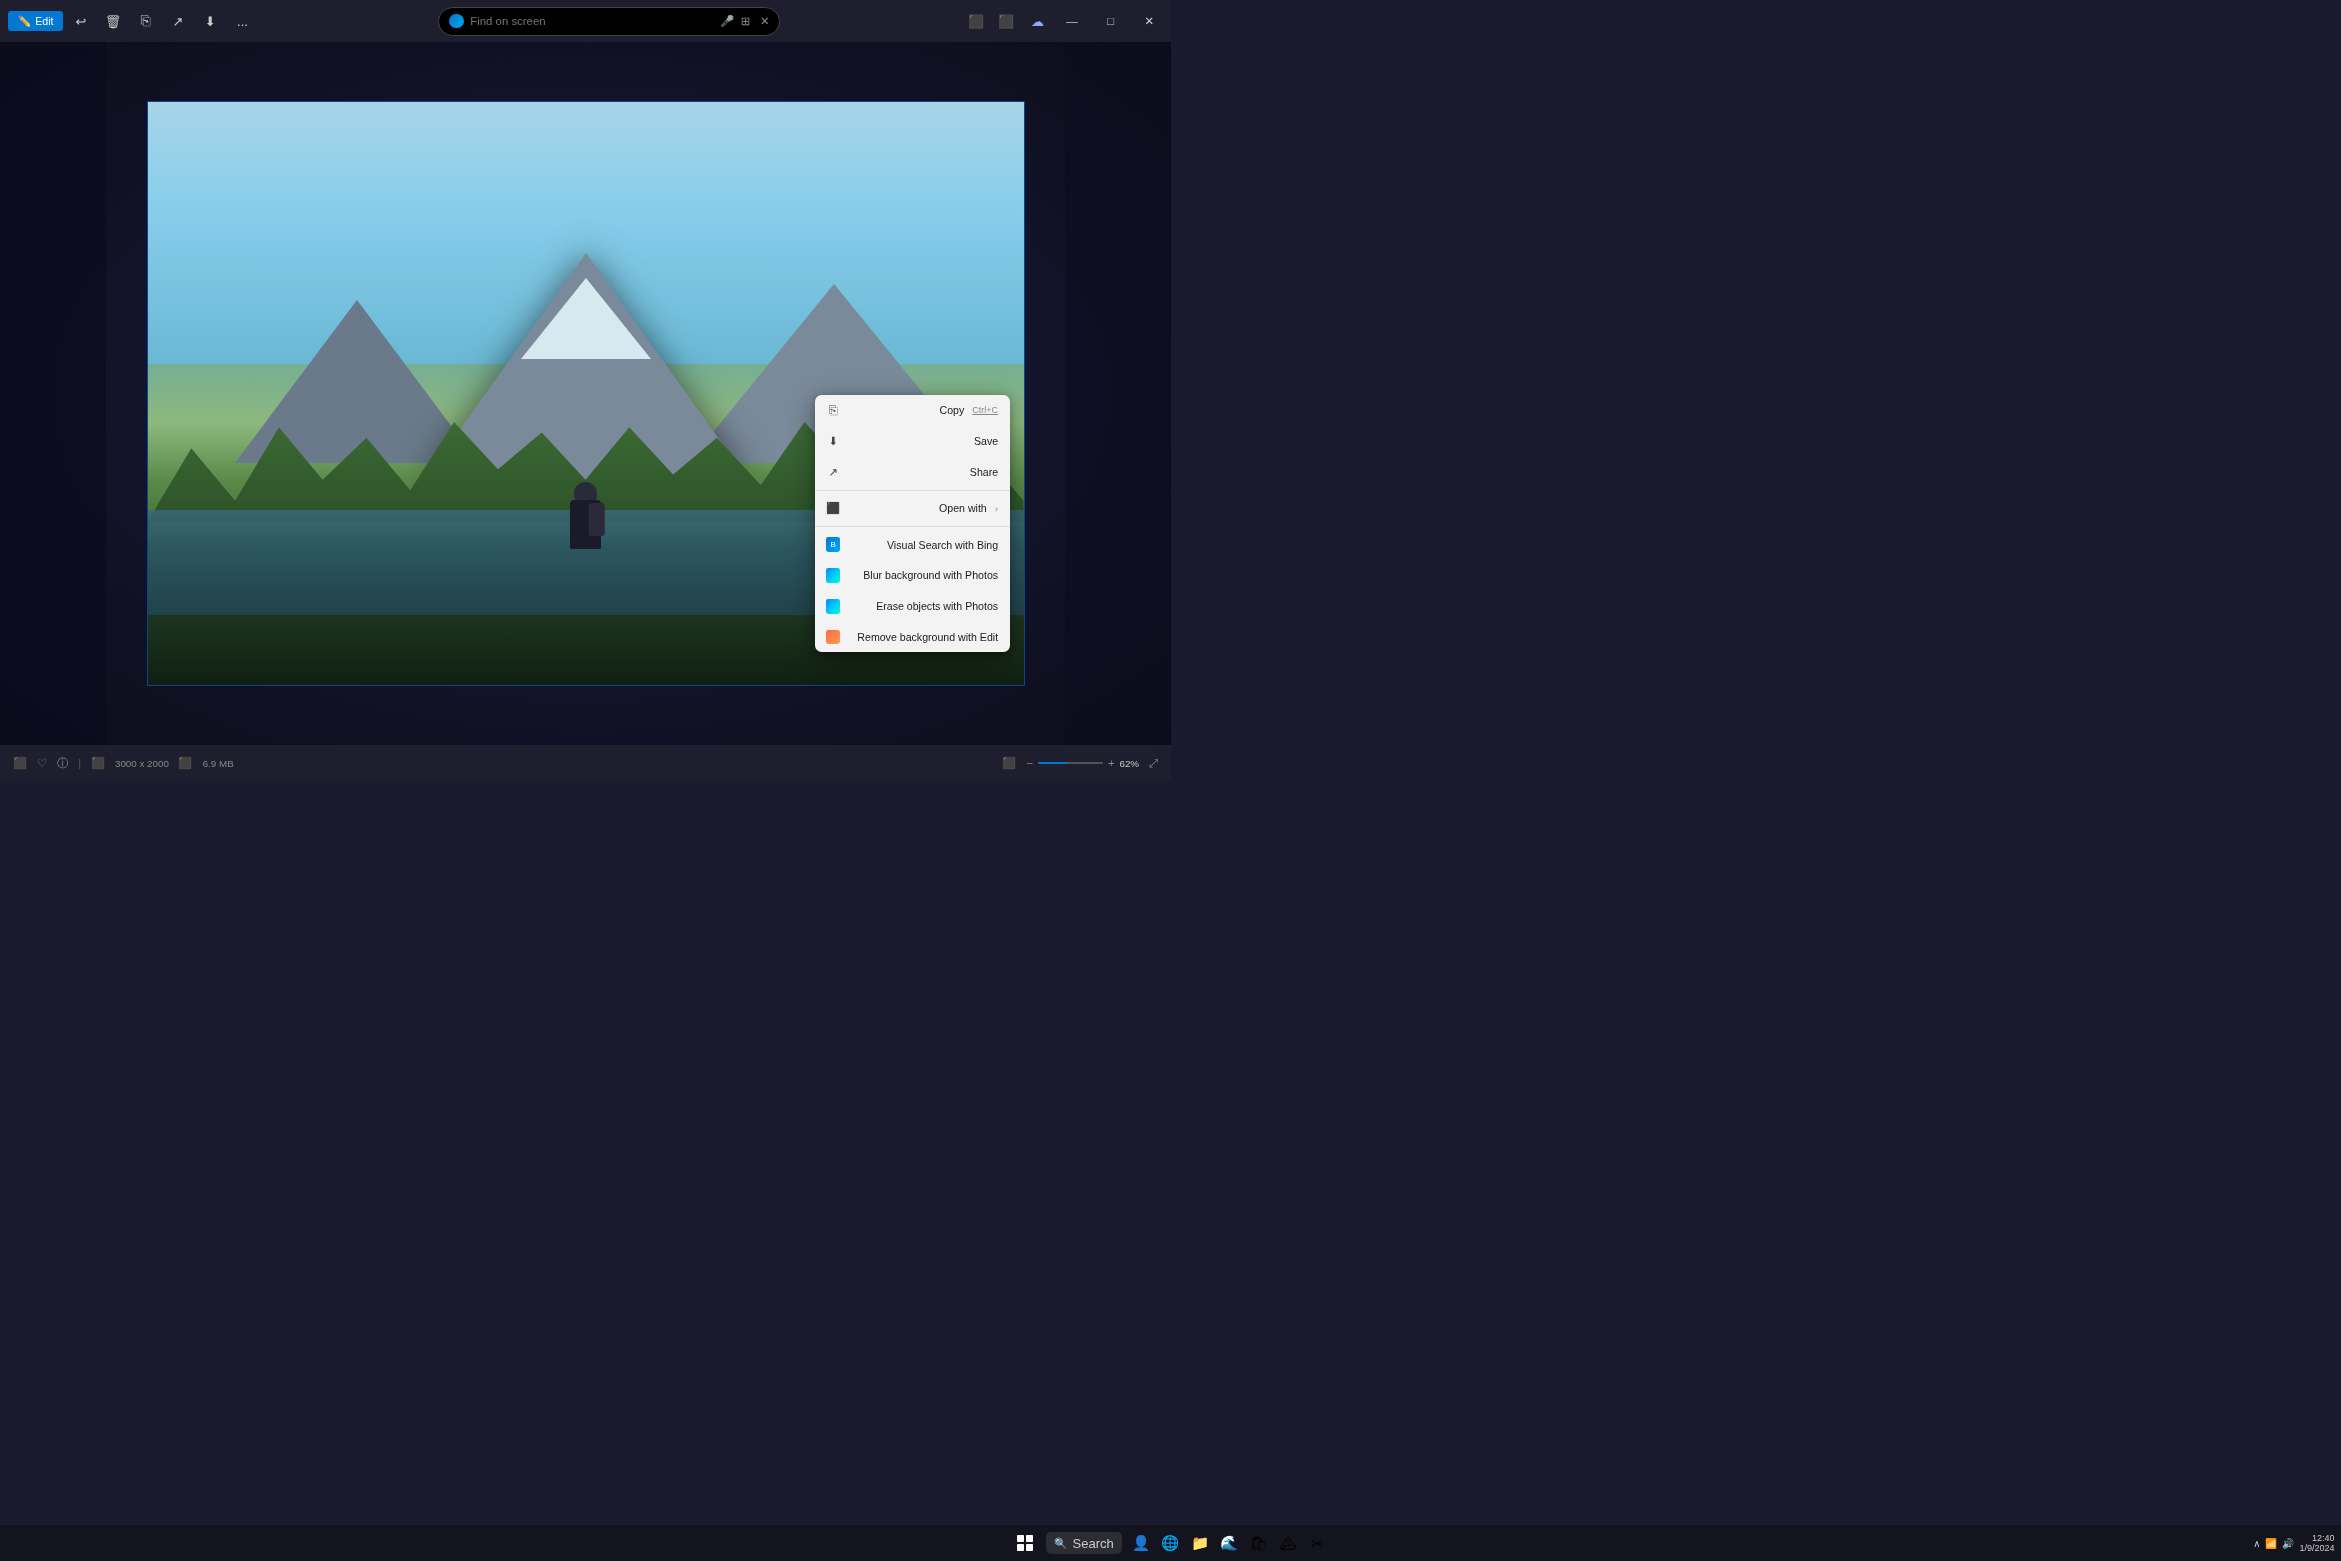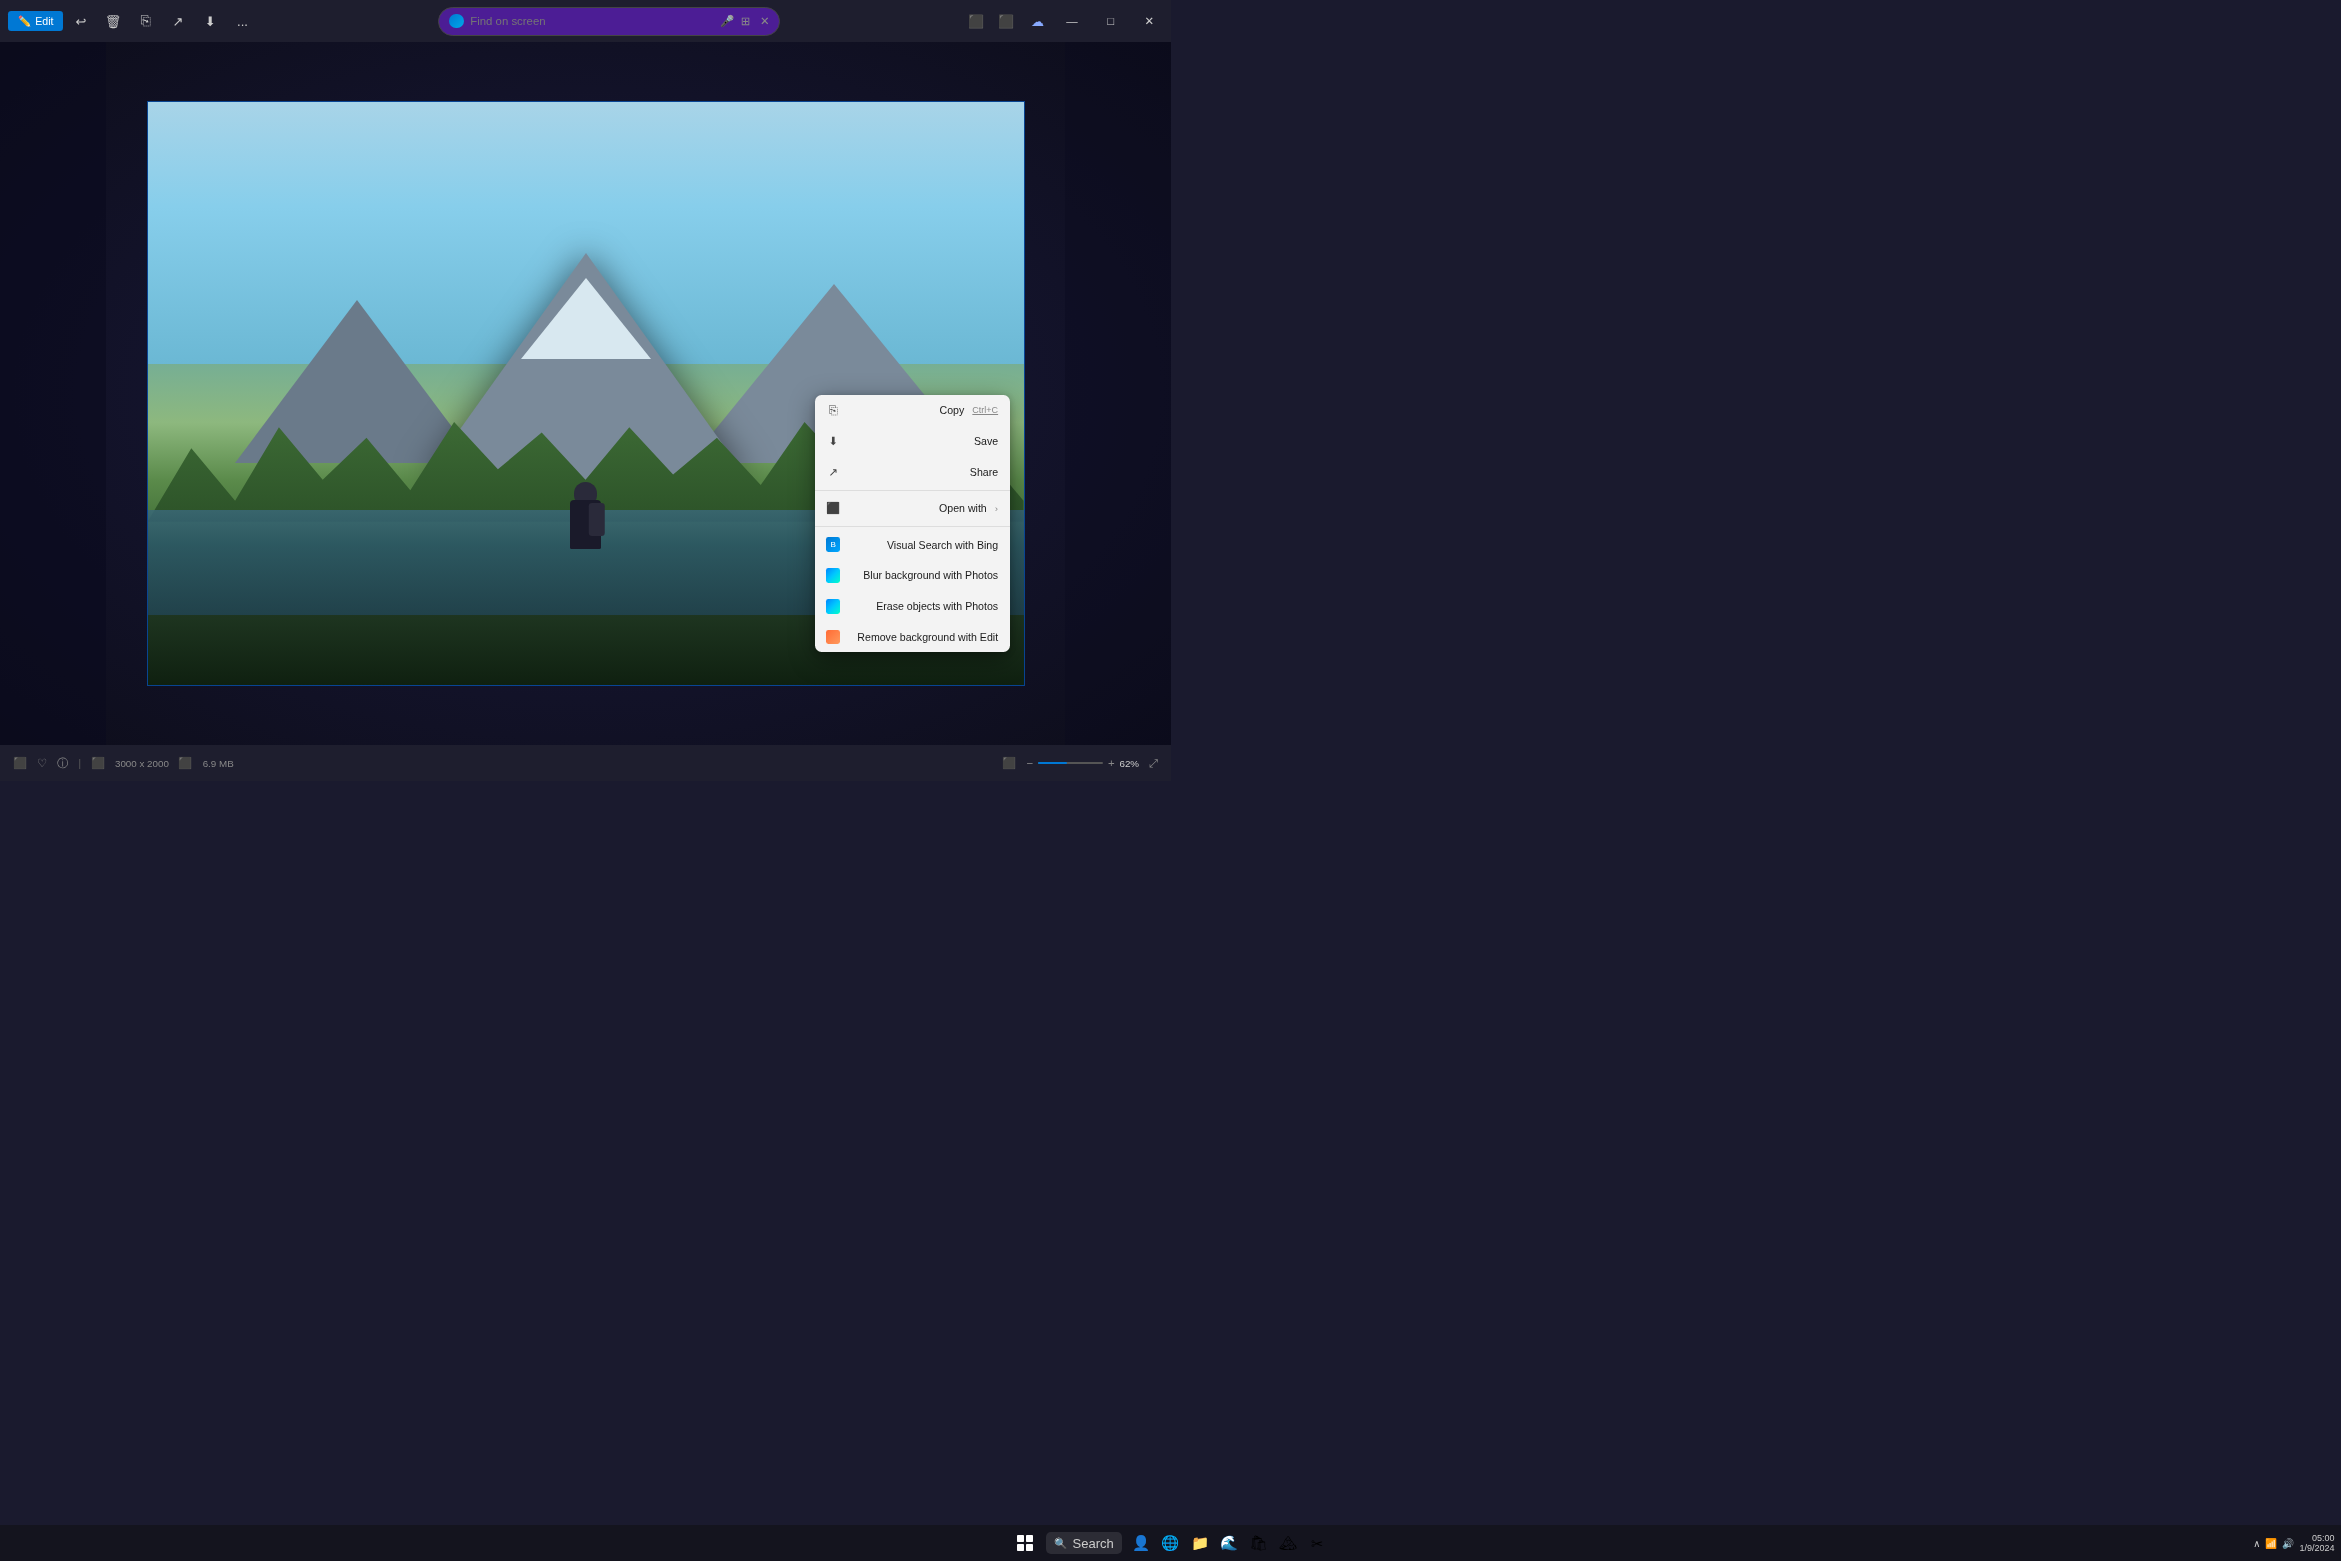--- a/index.html
+++ b/index.html
@@ -61,21 +61,21 @@
 
     .titlebar-center {
       flex: 1;
       display: flex;
       justify-content: center;
     }
 
     .search-bar {
       width: 342px;
       height: 29px;
-      background: #4c1d95;
+      background: #000000;
       border: 0.8px solid #444;
       border-radius: 16.3px;
       display: flex;
       align-items: center;
       padding: 0 9.8px;
       gap: 6.5px;
     }
 
     .search-bar .app-icon {
       width: 14.6px;
@@ -689,18 +689,18 @@
   <div class="taskbar-icon">🌊</div>
   <div class="taskbar-icon">🛍</div>
   <div class="taskbar-icon">🏔</div>
   <div class="taskbar-icon">✂</div>
 
   <div class="taskbar-right">
     <span class="tray-icon">∧</span>
     <span class="tray-icon">📶</span>
     <span class="tray-icon">🔊</span>
     <div class="time-display">
-      <div>05:00</div>
+      <div>12:40</div>
       <div>1/9/2024</div>
     </div>
   </div>
 </div>
 
 
 </body></html>

